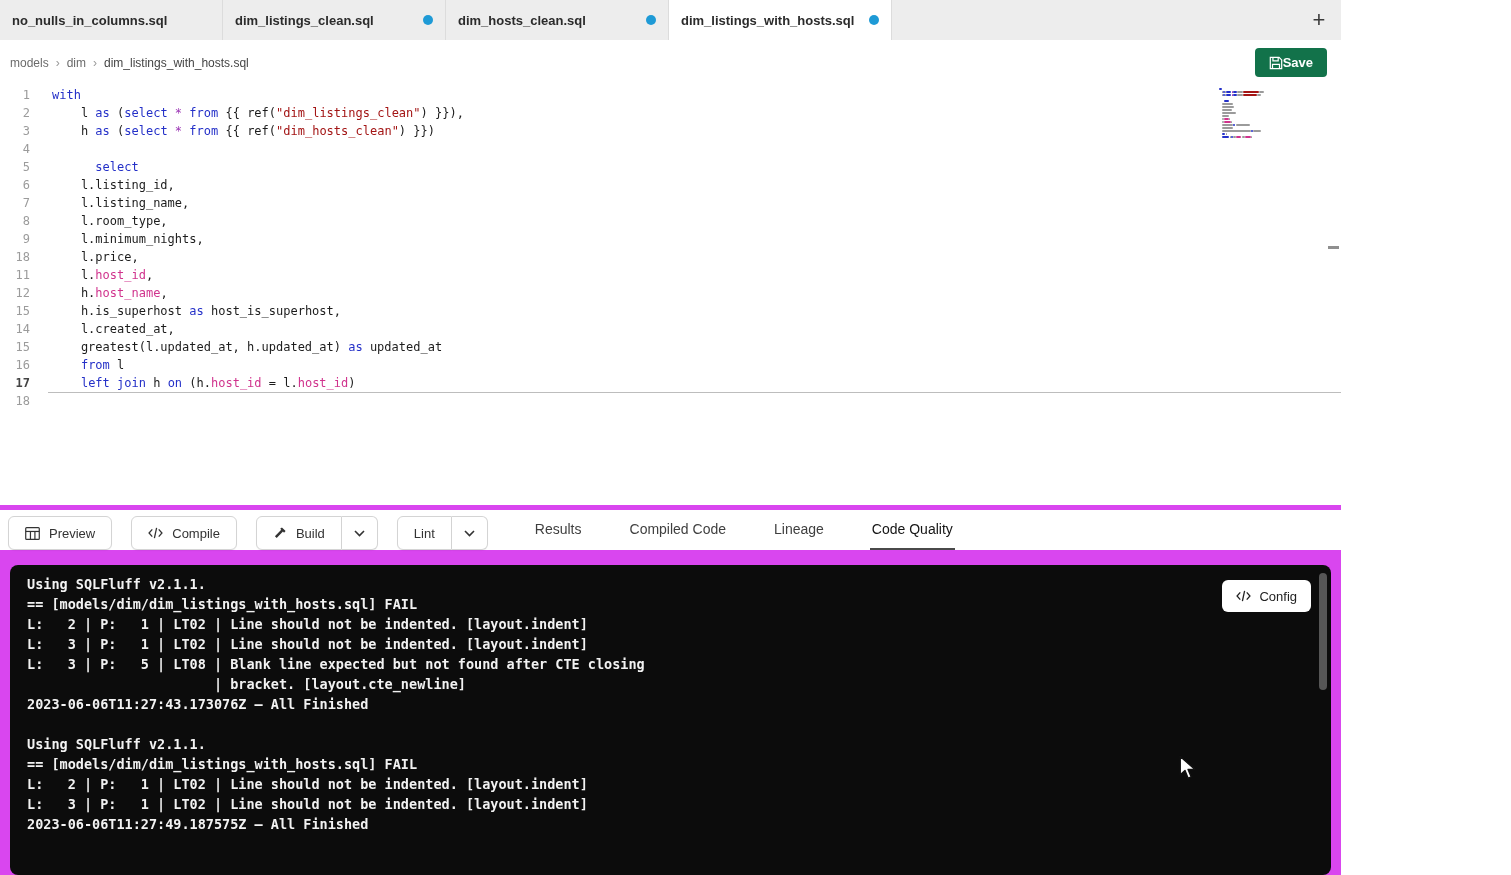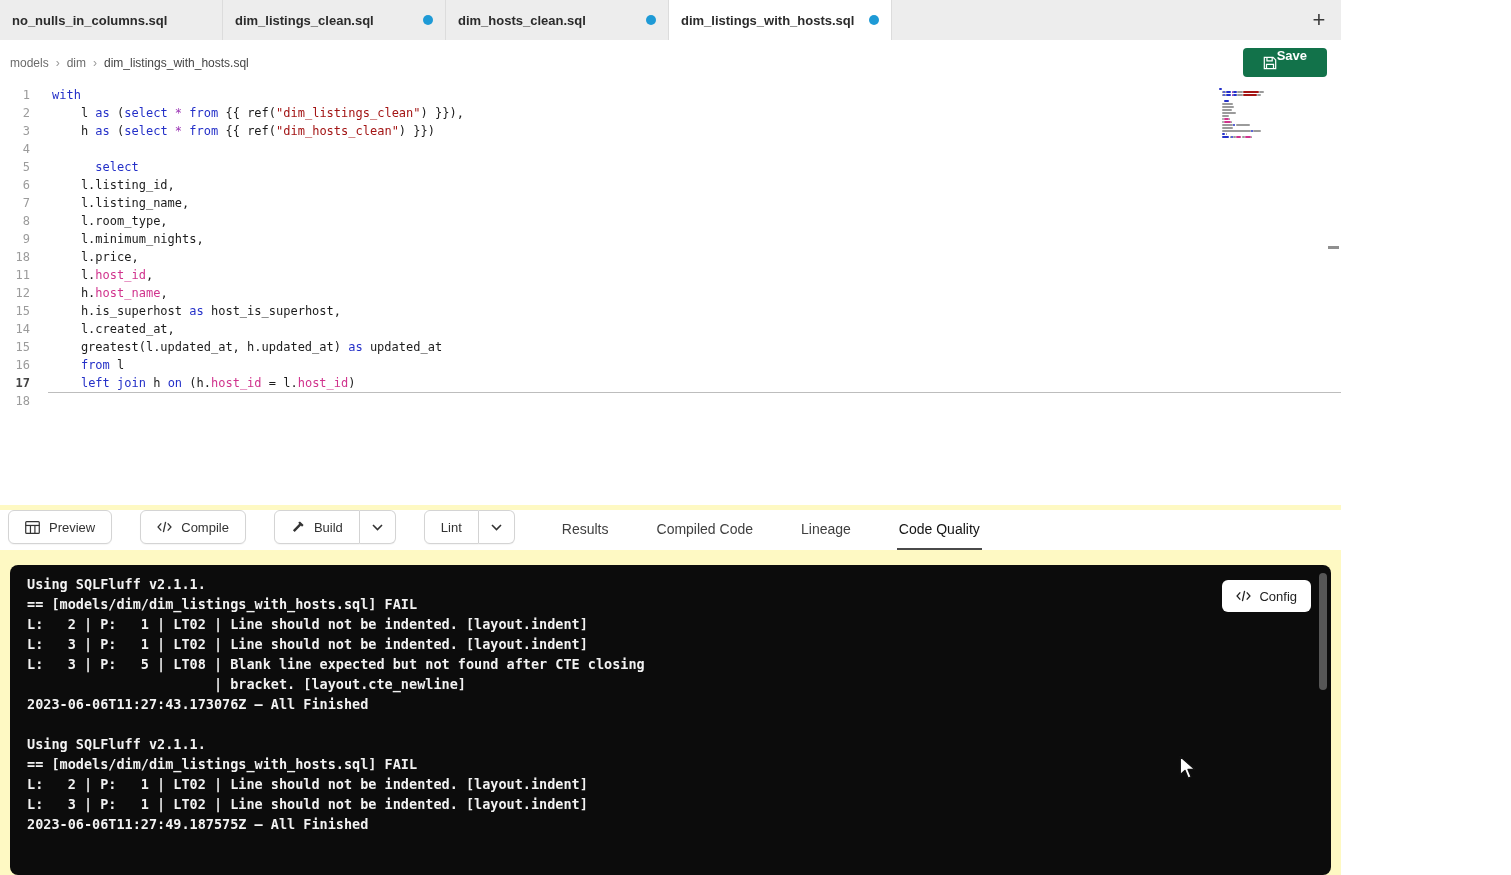--- a/index.html
+++ b/index.html
@@ -1,18 +1,18 @@
 <!DOCTYPE html>
 <html style="--dot: #1E9AD6; --green: #12724A; --term-bg: #0C0C0C; --term-fg: #F2F2F2; --chat: #16998C; --kw: #2430C8; --str: #A31515; --op: #9C36B5; --var: #D0338D; --plain: #1C1C1C;"><head>
 <meta charset="utf-8">
 <style>
   * { margin:0; padding:0; box-sizing:border-box; }
   html,body { width:1511px; height:875px; overflow:hidden; background:#fff;
               font-family:"Liberation Sans", sans-serif; }
-  .screen { position:relative; width:1341px; height:875px; overflow:hidden; background:#fef9c3; }
+  .screen { position:relative; width:1341px; height:875px; overflow:hidden; background:#d946ef; }
 
   
   .tabbar { position:absolute; top:0; left:0; right:0; height:40px; background:#ededed;
             display:flex; align-items:stretch; }
   .tabs { display:flex; height:100%; }
   .tab { width:223px; display:flex; align-items:center; padding:0 12px; gap:8px;
          border-right:1px solid #dcdcdc; background:#ededed; cursor:pointer; }
   .tab.active { background:#fff; }
   .tab-label { font-size:13px; font-weight:600; color:#2b2b2b; white-space:nowrap; overflow:hidden; }
   .dirty-dot { width:10px; height:10px; border-radius:50%; background:var(--dot,#1e9ad6);
@@ -20,23 +20,23 @@
   .add-tab { margin-left:auto; width:44px; background:none; border:none; font-size:22px;
              color:#3a3a3a; cursor:pointer; line-height:40px; }
 
   
   .header { position:absolute; top:40px; left:0; right:0; height:45px; background:#fff;
             display:flex; align-items:center; padding:0 14px 0 10px; }
   .breadcrumb { display:flex; align-items:center; gap:7px; font-size:12px; color:#6b6b6b; }
   .bc-item { cursor:pointer; }
   .bc-item.last { color:#454545; }
   .bc-sep { color:#9a9a9a; }
-  .save-btn { margin-left:auto; display:flex; gap:0;
+  .save-btn { margin-left:auto; display:flex; align-items:center; gap:0;
               background:var(--green,#12724a); color:#fff; border:none; border-radius:4px;
-              height:29px; padding:0 20px; font-size:13px; font-weight:600; cursor:pointer; }
+              height:29px; padding:0 14px; font-size:13px; font-weight:600; cursor:pointer; }
 
   
   .editor { position:absolute; top:84px; left:0; right:0; height:421px; background:#fff; }
   .code-lines { width:1385px; padding-top:2px; }
   .code-line { position:relative; display:flex; height:18px; line-height:18px;
                font-family:"DejaVu Sans Mono", monospace; font-size:12px; cursor:text; }
   .ln { width:30px; text-align:right; color:#9b9b9b; flex:none; }
   .code { white-space:pre; margin-left:22px; color:var(--plain,#1c1c1c); }
   .code-line.active .ln { color:#444; font-weight:bold; }
   .code-line.active::after { content:''; position:absolute; left:48px; right:0; bottom:-1px;
@@ -52,21 +52,21 @@
   .mm-seg { display:inline-block; height:2px; border-radius:1px; vertical-align:top; background:#9b9b9b; }
   .mm-seg.tk-kw { background:var(--kw,#2430c8); }
   .mm-seg.tk-str { background:var(--str,#a31515); }
   .mm-seg.tk-op { background:var(--op,#9c36b5); }
   .mm-seg.tk-var { background:var(--var,#d0338d); }
   .editor-scroll-mark { position:absolute; top:162px; right:2px; width:11px; height:3px; background:#8f8f8f; }
 
   
   .toolbar { position:absolute; top:510px; left:0; right:0; height:40px; background:#fff;
              display:flex; align-items:stretch; padding:0 8px; }
-  .actions { display:flex; gap:28px; align-items:flex-start; }
+  .actions { display:flex; gap:19px; align-items:flex-end; }
   .btn-group { display:flex; }
   .tool-btn { display:flex; align-items:center; gap:9px; background:#fff; border:1px solid #d4d4d4;
               height:34px; padding:0 16px; font-size:13px; color:#333; cursor:pointer;
               font-family:"Liberation Sans",sans-serif; box-shadow:0 1px 1px rgba(0,0,0,0.04); }
   .btn-group .tool-btn:first-child { border-radius:6px 0 0 6px; }
   .btn-group .tool-btn.split { border-radius:0 6px 6px 0; border-left:none; padding:0 12px; }
   .btn-group .tool-btn:only-child { border-radius:6px; }
   .panel-tabs { display:flex; gap:44px; margin-left:45px; align-items:stretch; }
   .panel-tab { display:flex; align-items:center; font-size:14px; color:#3f3f3f; cursor:pointer;
                border-bottom:2px solid transparent; padding:0 2px; }

